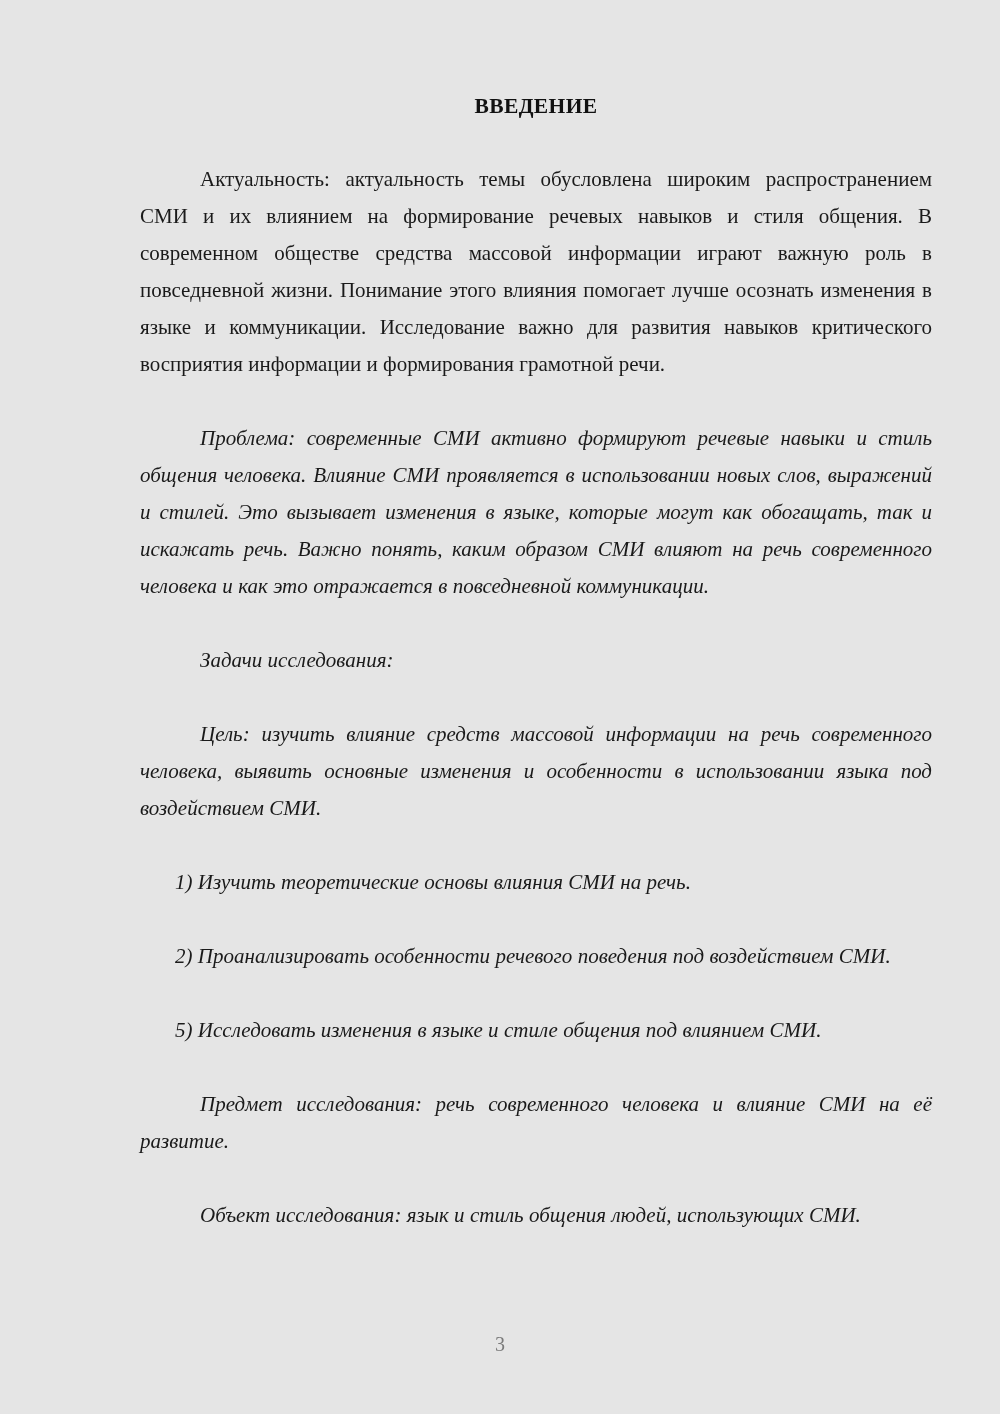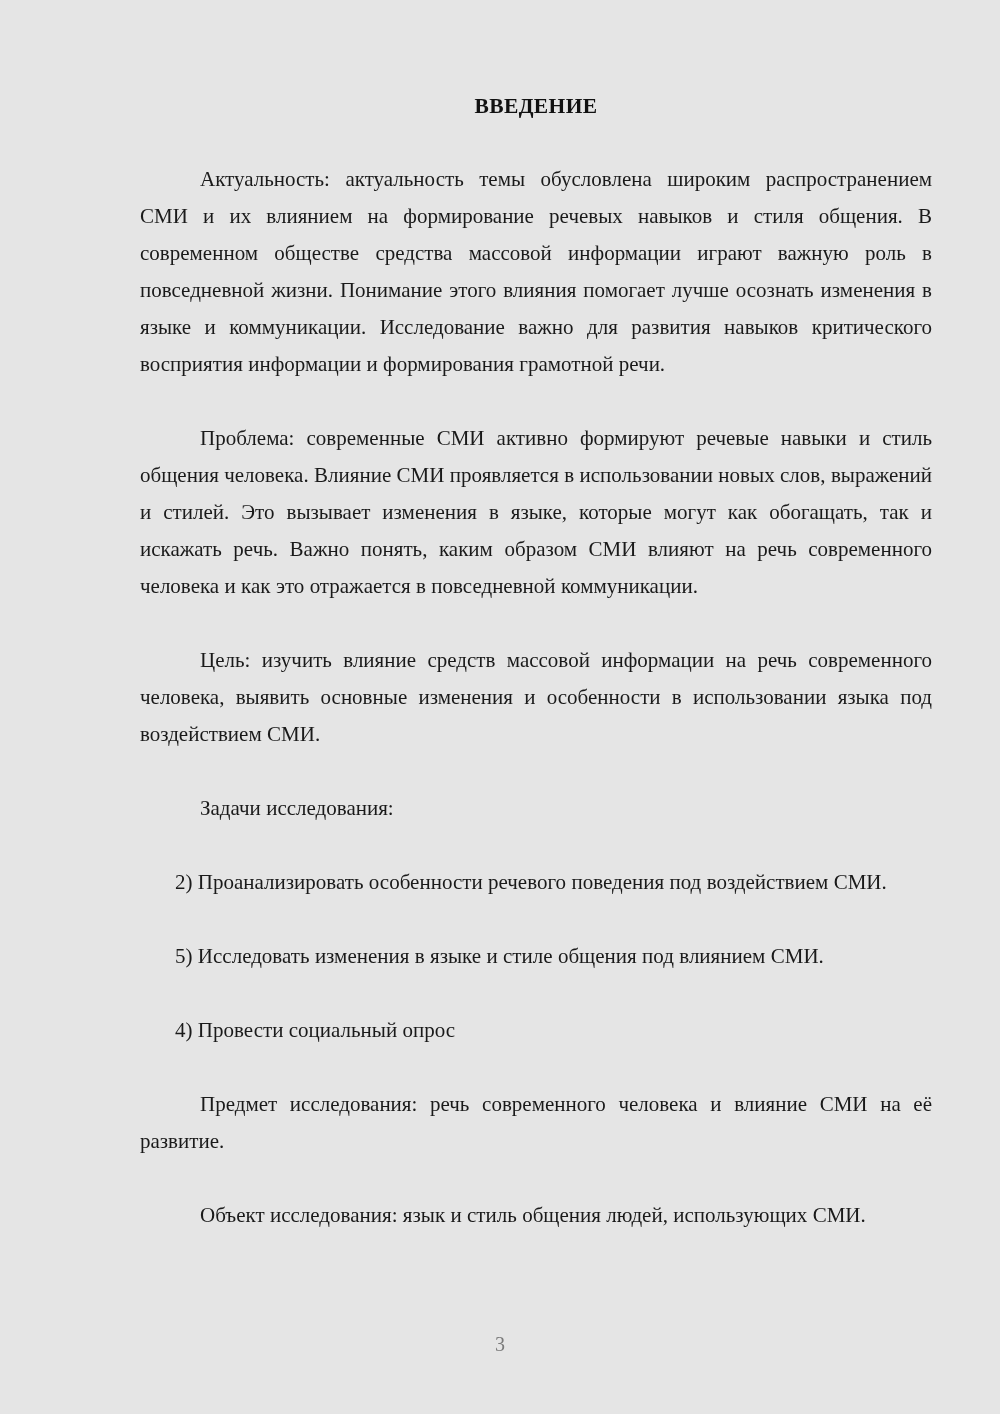--- a/index.html
+++ b/index.html
@@ -60,20 +60,21 @@
   .para.indent {
     text-indent: 60px;
   }
 
   .para.list-item {
     text-indent: 35px;
   }
 
   .para.gap {
     margin-top: 37px;
+    font-style: italic;
   }
 
   .para.gap-sm {
     margin-top: 36px;
     font-family: Liberation Serif, serif;
   }
 
   .page-number {
     position: absolute;
     top: 1330px;
@@ -92,30 +93,30 @@
 <div class="page">
 
   <div class="content">
 
     <h1 class="doc-heading">ВВЕДЕНИЕ</h1>
 
     <p class="para indent gap-sm">Актуальность: актуальность темы обусловлена широким распространением СМИ и их влиянием на формирование речевых навыков и стиля общения. В современном обществе средства массовой информации играют важную роль в повседневной жизни. Понимание этого влияния помогает лучше осознать изменения в языке и коммуникации. Исследование важно для развития навыков критического восприятия информации и формирования грамотной речи.</p>
 
     <p class="para indent gap">Проблема: современные СМИ активно формируют речевые навыки и стиль общения человека. Влияние СМИ проявляется в использовании новых слов, выражений и стилей. Это вызывает изменения в языке, которые могут как обогащать, так и искажать речь. Важно понять, каким образом СМИ влияют на речь современного человека и как это отражается в повседневной коммуникации.</p>
 
+    <p class="para indent gap">Задачи исследования:</p>
+
     <p class="para indent gap">Цель: изучить влияние средств массовой информации на речь современного человека, выявить основные изменения и особенности в использовании языка под воздействием СМИ.</p>
 
-    <p class="para indent gap">Задачи исследования:</p>
-
+    <p class="para list-item gap">1) Изучить теоретические основы влияния СМИ на речь.</p>
 
     <p class="para list-item gap">2) Проанализировать особенности речевого поведения под воздействием СМИ.</p>
 
     <p class="para list-item gap">5) Исследовать изменения в языке и стиле общения под влиянием СМИ.</p>
 
-    <p class="para list-item gap">4) Провести социальный опрос</p>
 
 
     <p class="para indent gap">Предмет исследования: речь современного человека и влияние СМИ на её развитие.</p>
 
     <p class="para indent gap">Объект исследования: язык и стиль общения людей, использующих СМИ.</p>
 
   </div>
 
   <div class="page-number">3</div>
 

